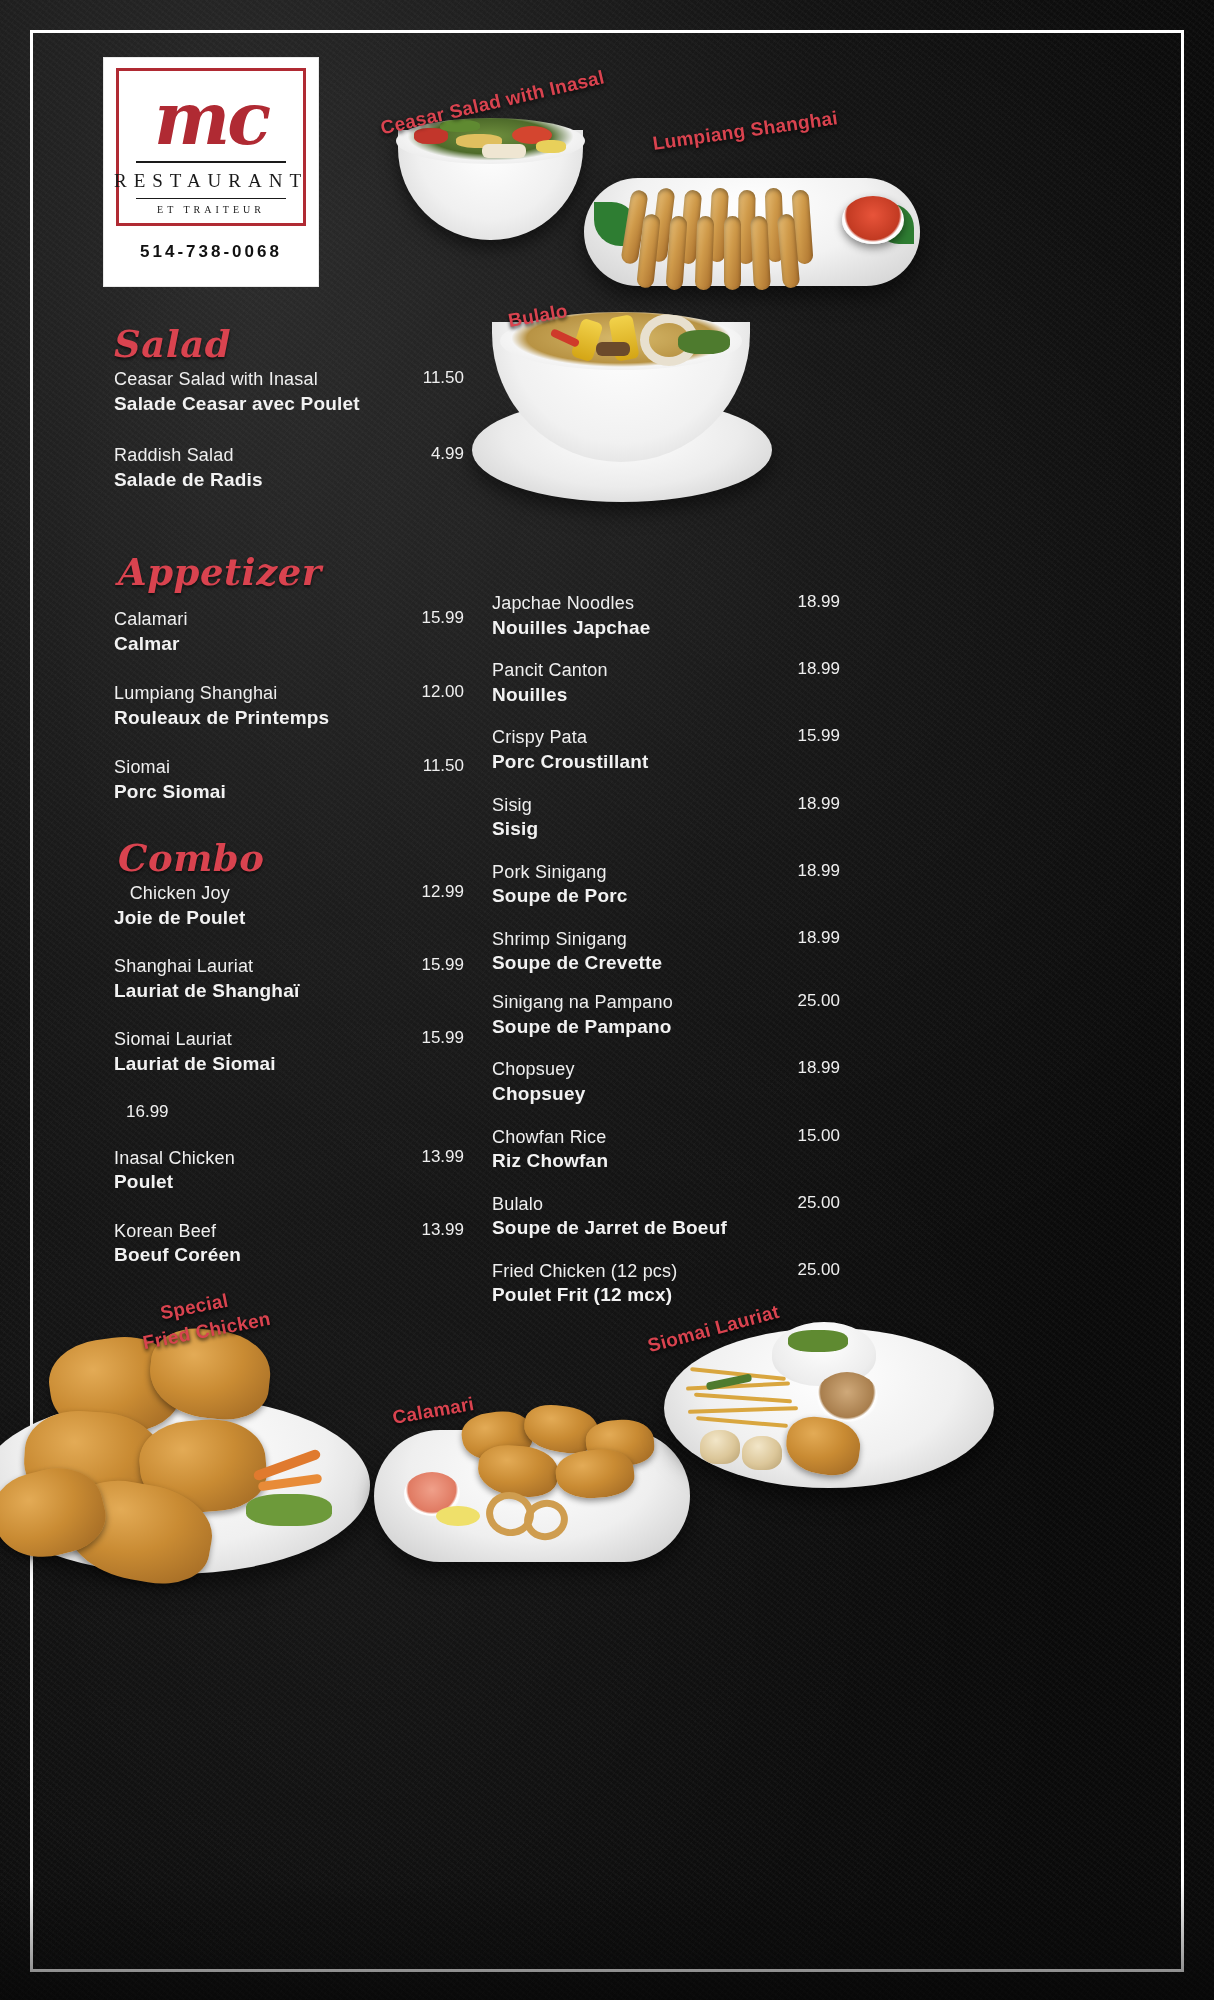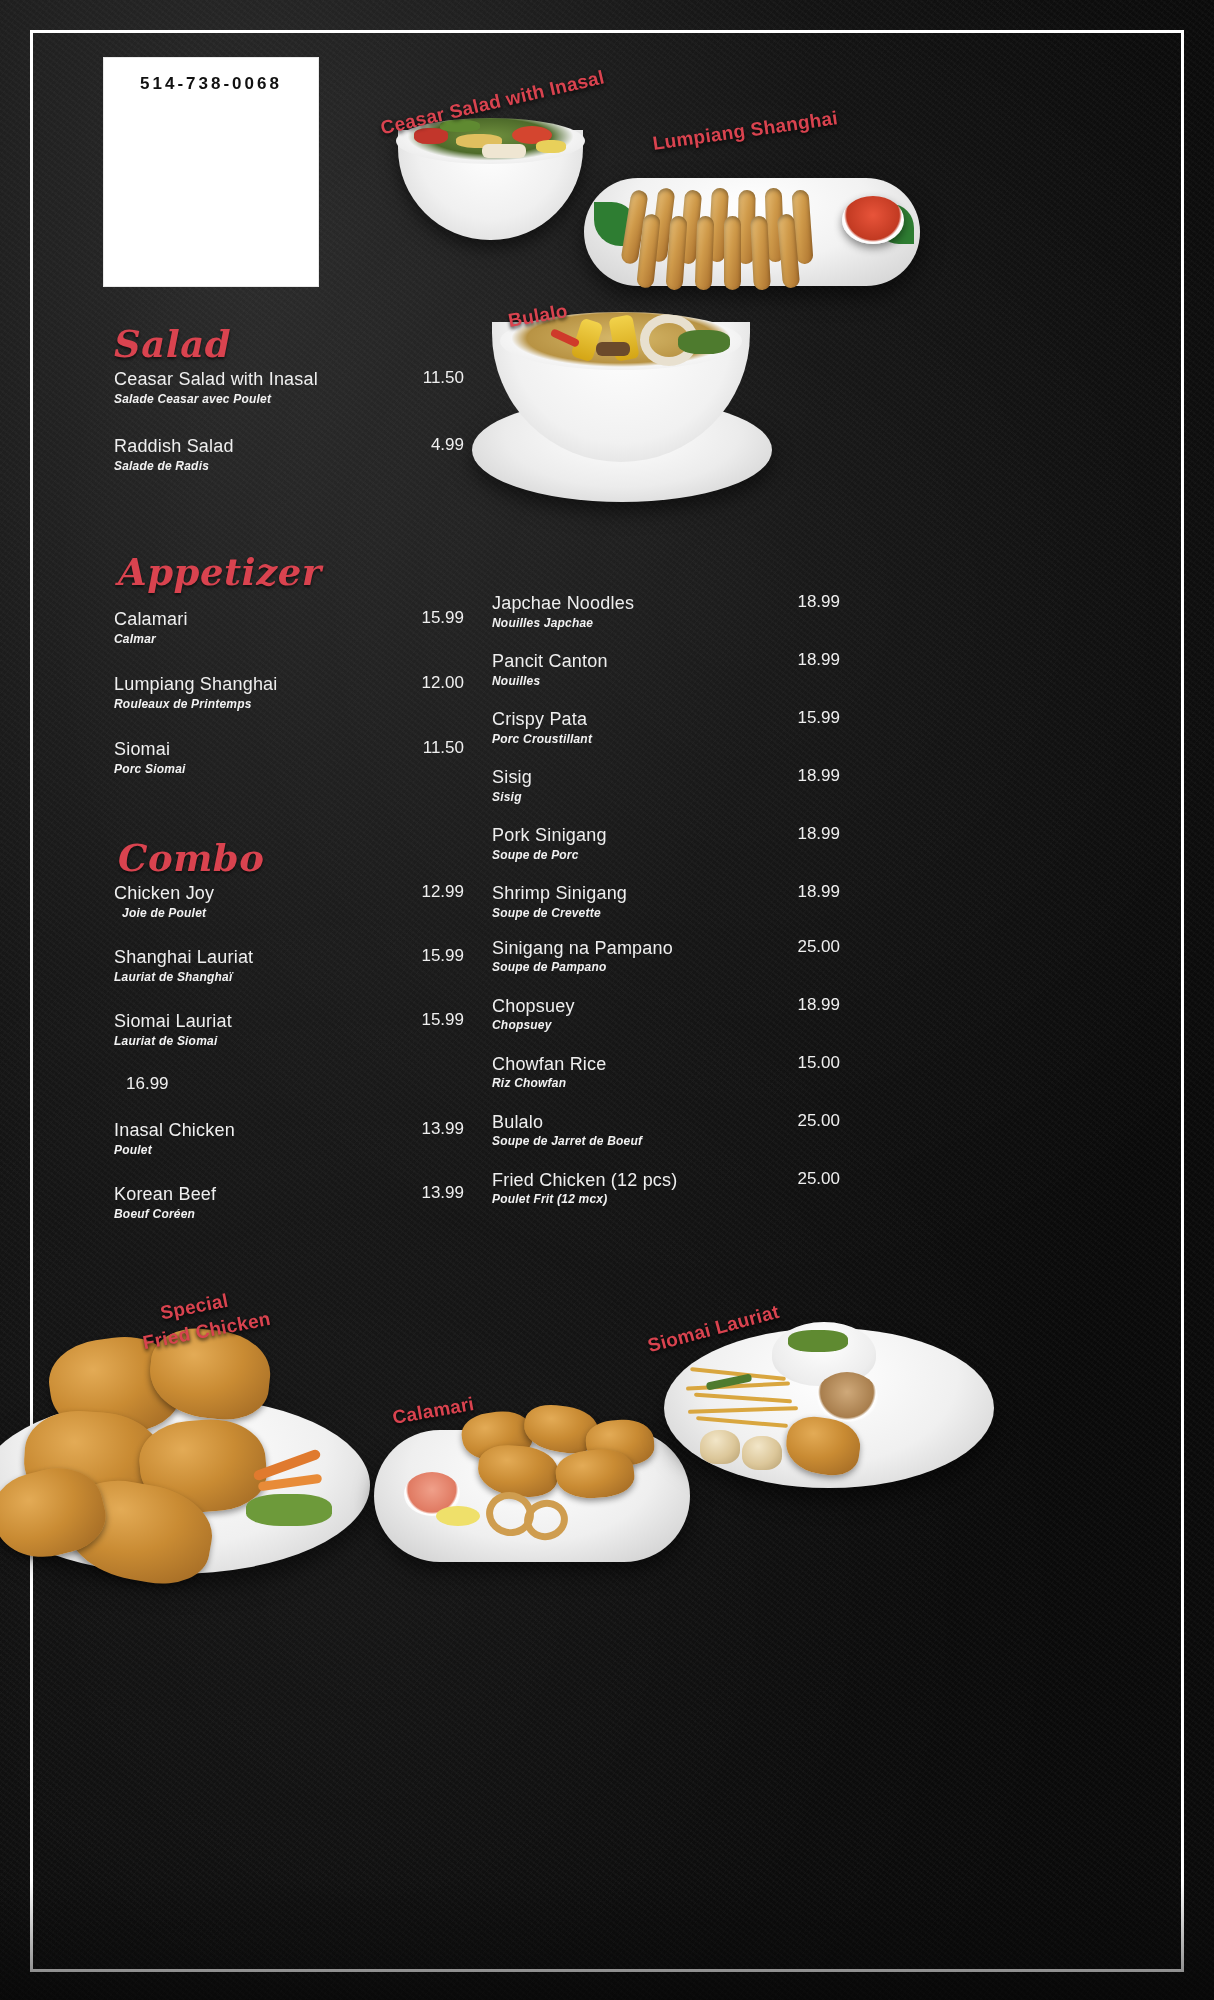--- a/index.html
+++ b/index.html
@@ -82,21 +82,21 @@
 
   
   .items{position:absolute;}
   .item{position:relative;margin-bottom:16px;}
   .item-row{display:flex;align-items:flex-start;justify-content:space-between;}
   .item-en{
     color:#efefef;font-size:18px;font-weight:400;line-height:1.25;
     letter-spacing:.2px;
   }
   .item-fr{
-    color:#f2f2f2;font-size:12px;font-style:italic;font-weight:700;line-height:1.3;
+    color:#f2f2f2;font-size:19px;font-weight:700;line-height:1.3;
     letter-spacing:.2px;margin-top:1px;
   }
   .item-price{
     color:#efefef;font-size:17px;font-weight:400;white-space:nowrap;
     padding-left:12px;
   }
   .col-left{width:350px;}
   .col-right{width:348px;}
 
   
@@ -219,20 +219,27 @@
   }
 </style>
 </head>
 <body>
 
 <div class="menu-root">
   <div class="noise"></div>
   <div class="border-frame"></div>
 
   <div class="logo-box">
+    <div class="logo-inner">
+      <div class="logo-mc">mc</div>
+      <div class="logo-rule"></div>
+      <div class="logo-restaurant">RESTAURANT</div>
+      <div class="logo-rule2"></div>
+      <div class="logo-traiteur">ET TRAITEUR</div>
+    </div>
     <div class="logo-phone">514-738-0068</div>
   </div>
 
   <div>
     <div class="salad-bowl"></div>
     <div class="salad-top">
       <div class="veg" style="left:18px;top:10px;width:34px;height:16px;background:#c2362b;"></div>
       <div class="veg" style="left:116px;top:8px;width:40px;height:18px;background:#d4452f;border-radius:50%;"></div>
       <div class="veg" style="left:60px;top:16px;width:46px;height:14px;background:#e0bf5f;"></div>
       <div class="veg" style="left:140px;top:22px;width:30px;height:13px;background:#e8d05a;"></div>

